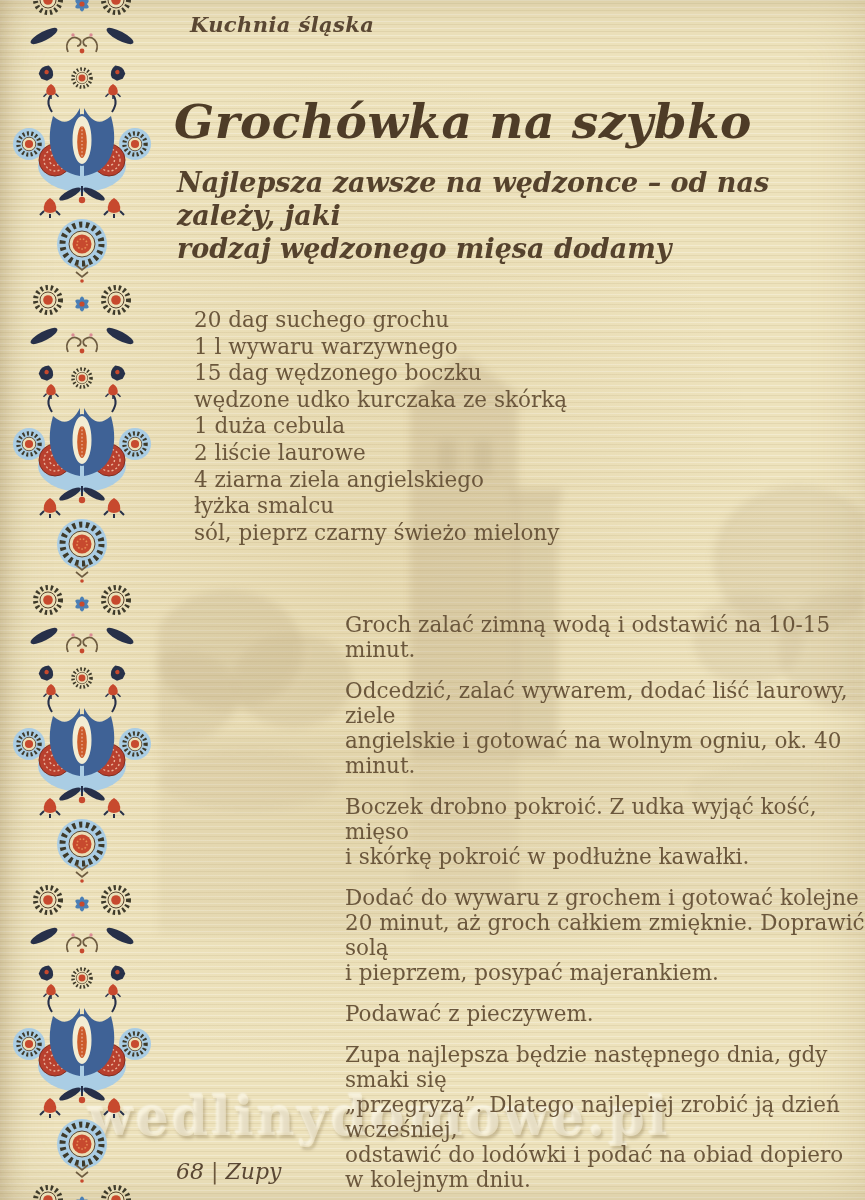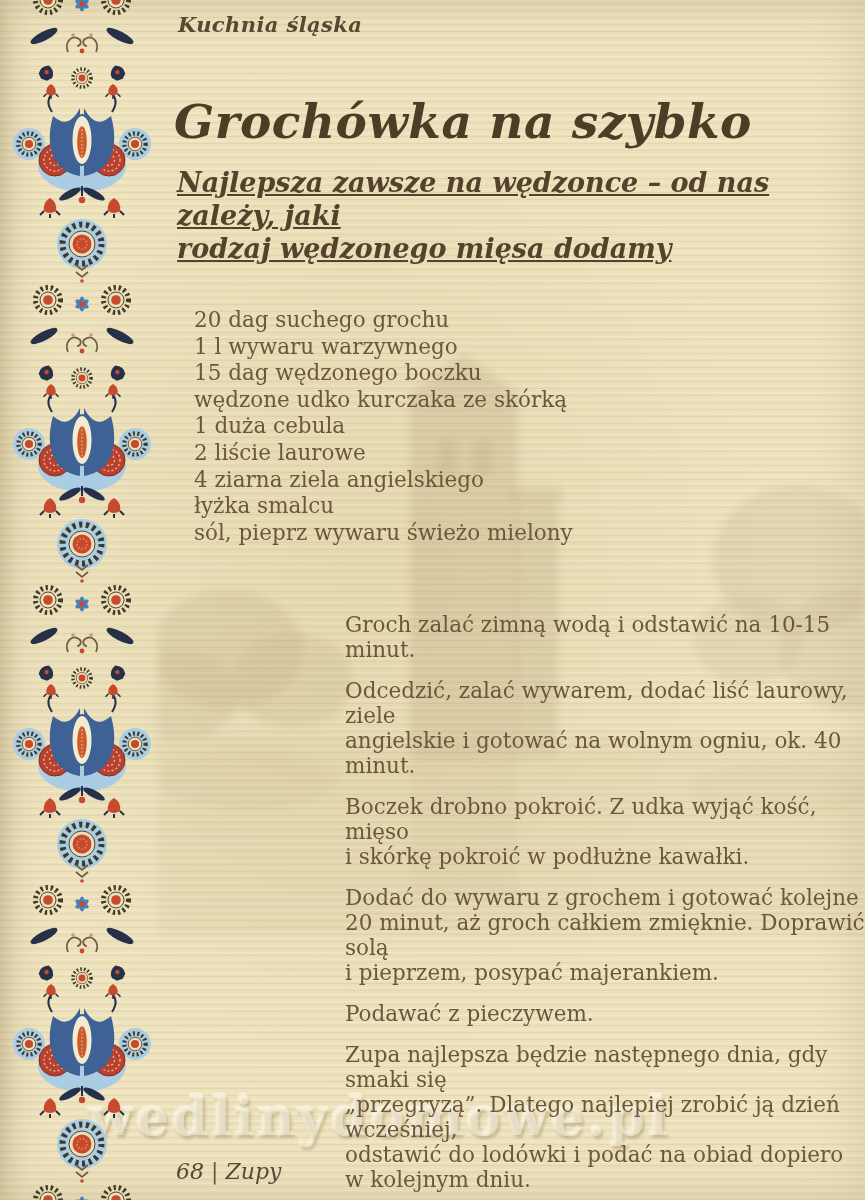--- a/index.html
+++ b/index.html
@@ -15,38 +15,37 @@
         rgba(255,255,255,0.28) 0px, rgba(255,255,255,0.28) 1px,
         rgba(0,0,0,0) 1px, rgba(0,0,0,0) 3px,
         rgba(168,146,96,0.14) 3px, rgba(168,146,96,0.14) 4px,
         rgba(0,0,0,0) 4px, rgba(0,0,0,0) 7px);
     box-shadow: inset 0 0 55px rgba(140,115,70,0.20), inset 14px 0 26px -12px rgba(120,95,55,0.30);
     font-family:"DejaVu Serif","Liberation Serif",serif;
   }
   .abs{position:absolute;}
   
   .section-header{
-    left:178px;top:12px;
+    left:190px;top:12px;
     font-size:21px;font-style:italic;font-weight:bold;
     color:#5a4733;letter-spacing:0.4px;
     z-index:6;
   }
   .title{
     left:174px;top:94px;
     font-size:47px;font-style:italic;font-weight:bold;
     color:#4e3c27;letter-spacing:0.5px;
     z-index:6;
   }
   .subtitle{
     left:177px;top:166px;
     font-size:27px;font-style:italic;font-weight:bold;
     color:#55422d;line-height:33px;
     white-space:pre-line;
     z-index:6;
-    text-decoration:underline;
   }
   .ingredients{
     left:178px;top:291px;
     list-style:none;margin:16px;padding:0;
     font-size:21.5px;color:#6b573c;line-height:26.6px;
     z-index:6;
   }
   .steps{
     left:345px;top:612px;width:520px;
     font-size:21.5px;color:#6b573c;line-height:25px;
@@ -216,21 +215,21 @@
 
   <ul class="abs ingredients">
     <li>20 dag suchego grochu</li>
     <li>1 l wywaru warzywnego</li>
     <li>15 dag wędzonego boczku</li>
     <li>wędzone udko kurczaka ze skórką</li>
     <li>1 duża cebula</li>
     <li>2 liście laurowe</li>
     <li>4 ziarna ziela angielskiego</li>
     <li>łyżka smalcu</li>
-    <li>sól, pieprz wywaru świeżo mielony</li>
+    <li>sól, pieprz czarny świeżo mielony</li>
   </ul>
 
   <div class="abs steps">
     <p>Groch zalać zimną wodą i odstawić na 10-15 minut.</p>
     <p>Odcedzić, zalać wywarem, dodać liść laurowy, ziele
 angielskie i gotować na wolnym ogniu, ok. 40 minut.</p>
     <p>Boczek drobno pokroić. Z udka wyjąć kość, mięso
 i skórkę pokroić w podłużne kawałki.</p>
     <p>Dodać do wywaru z grochem i gotować kolejne
 20 minut, aż groch całkiem zmięknie. Doprawić solą

